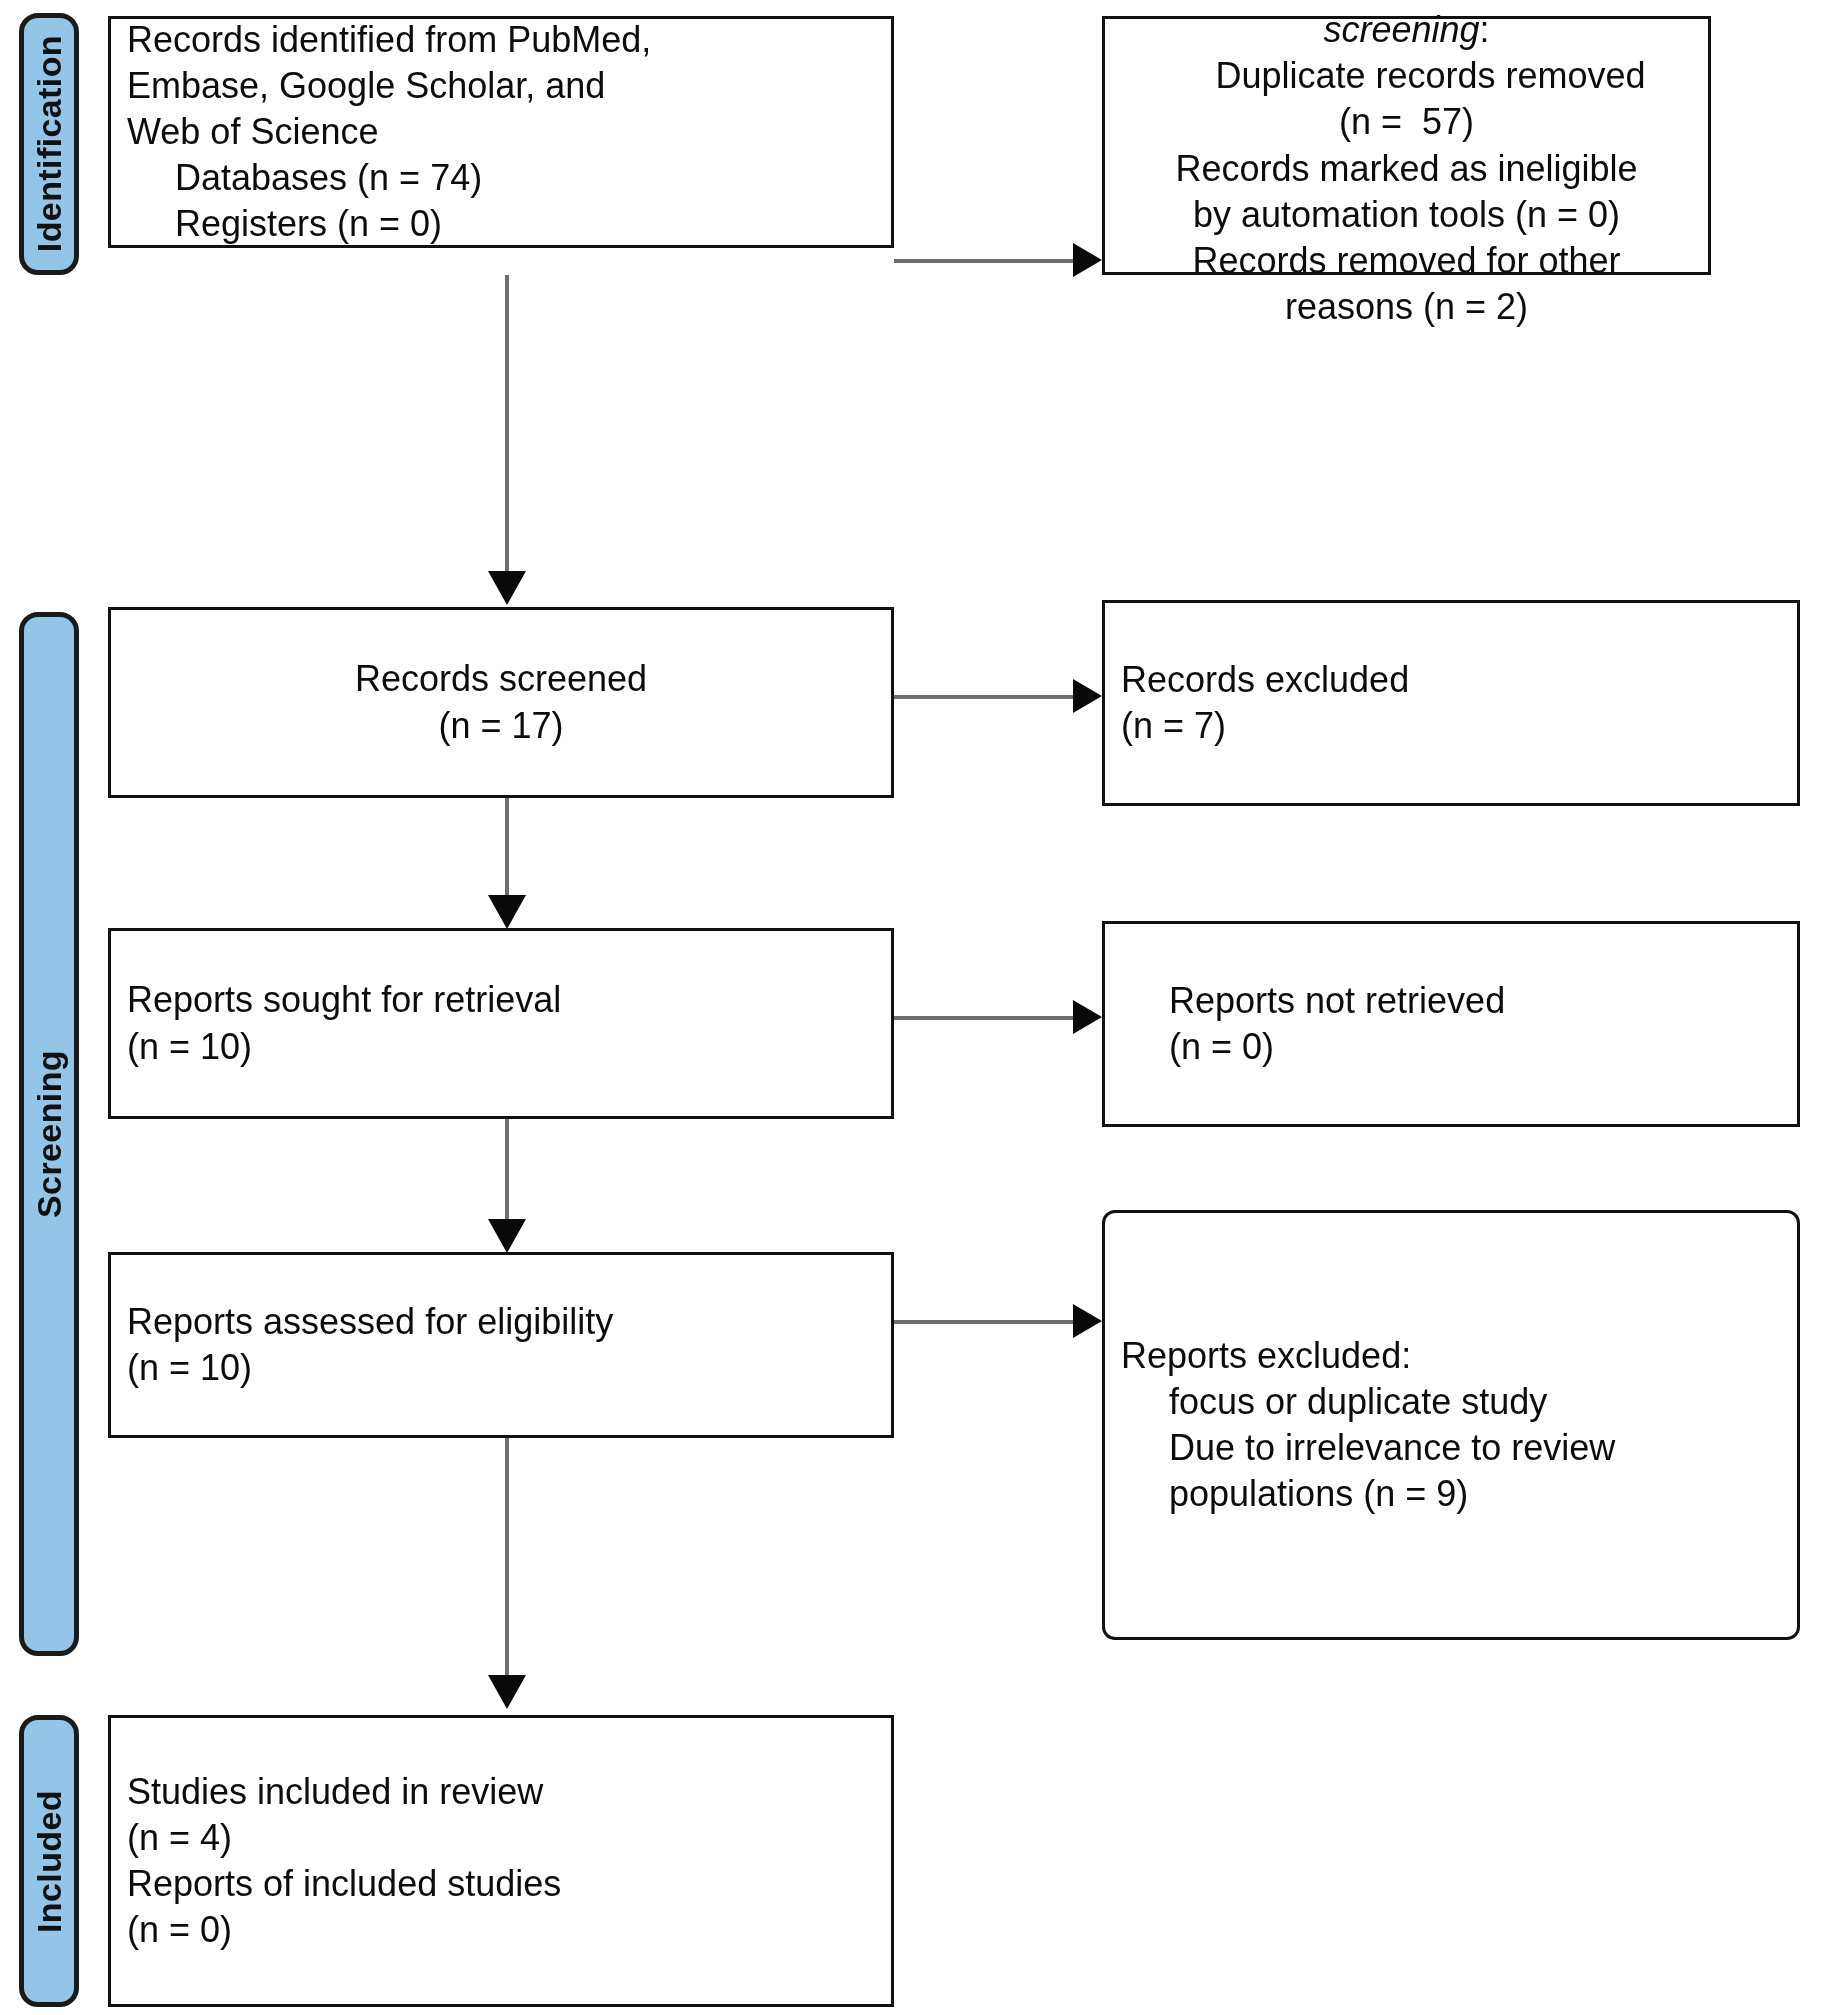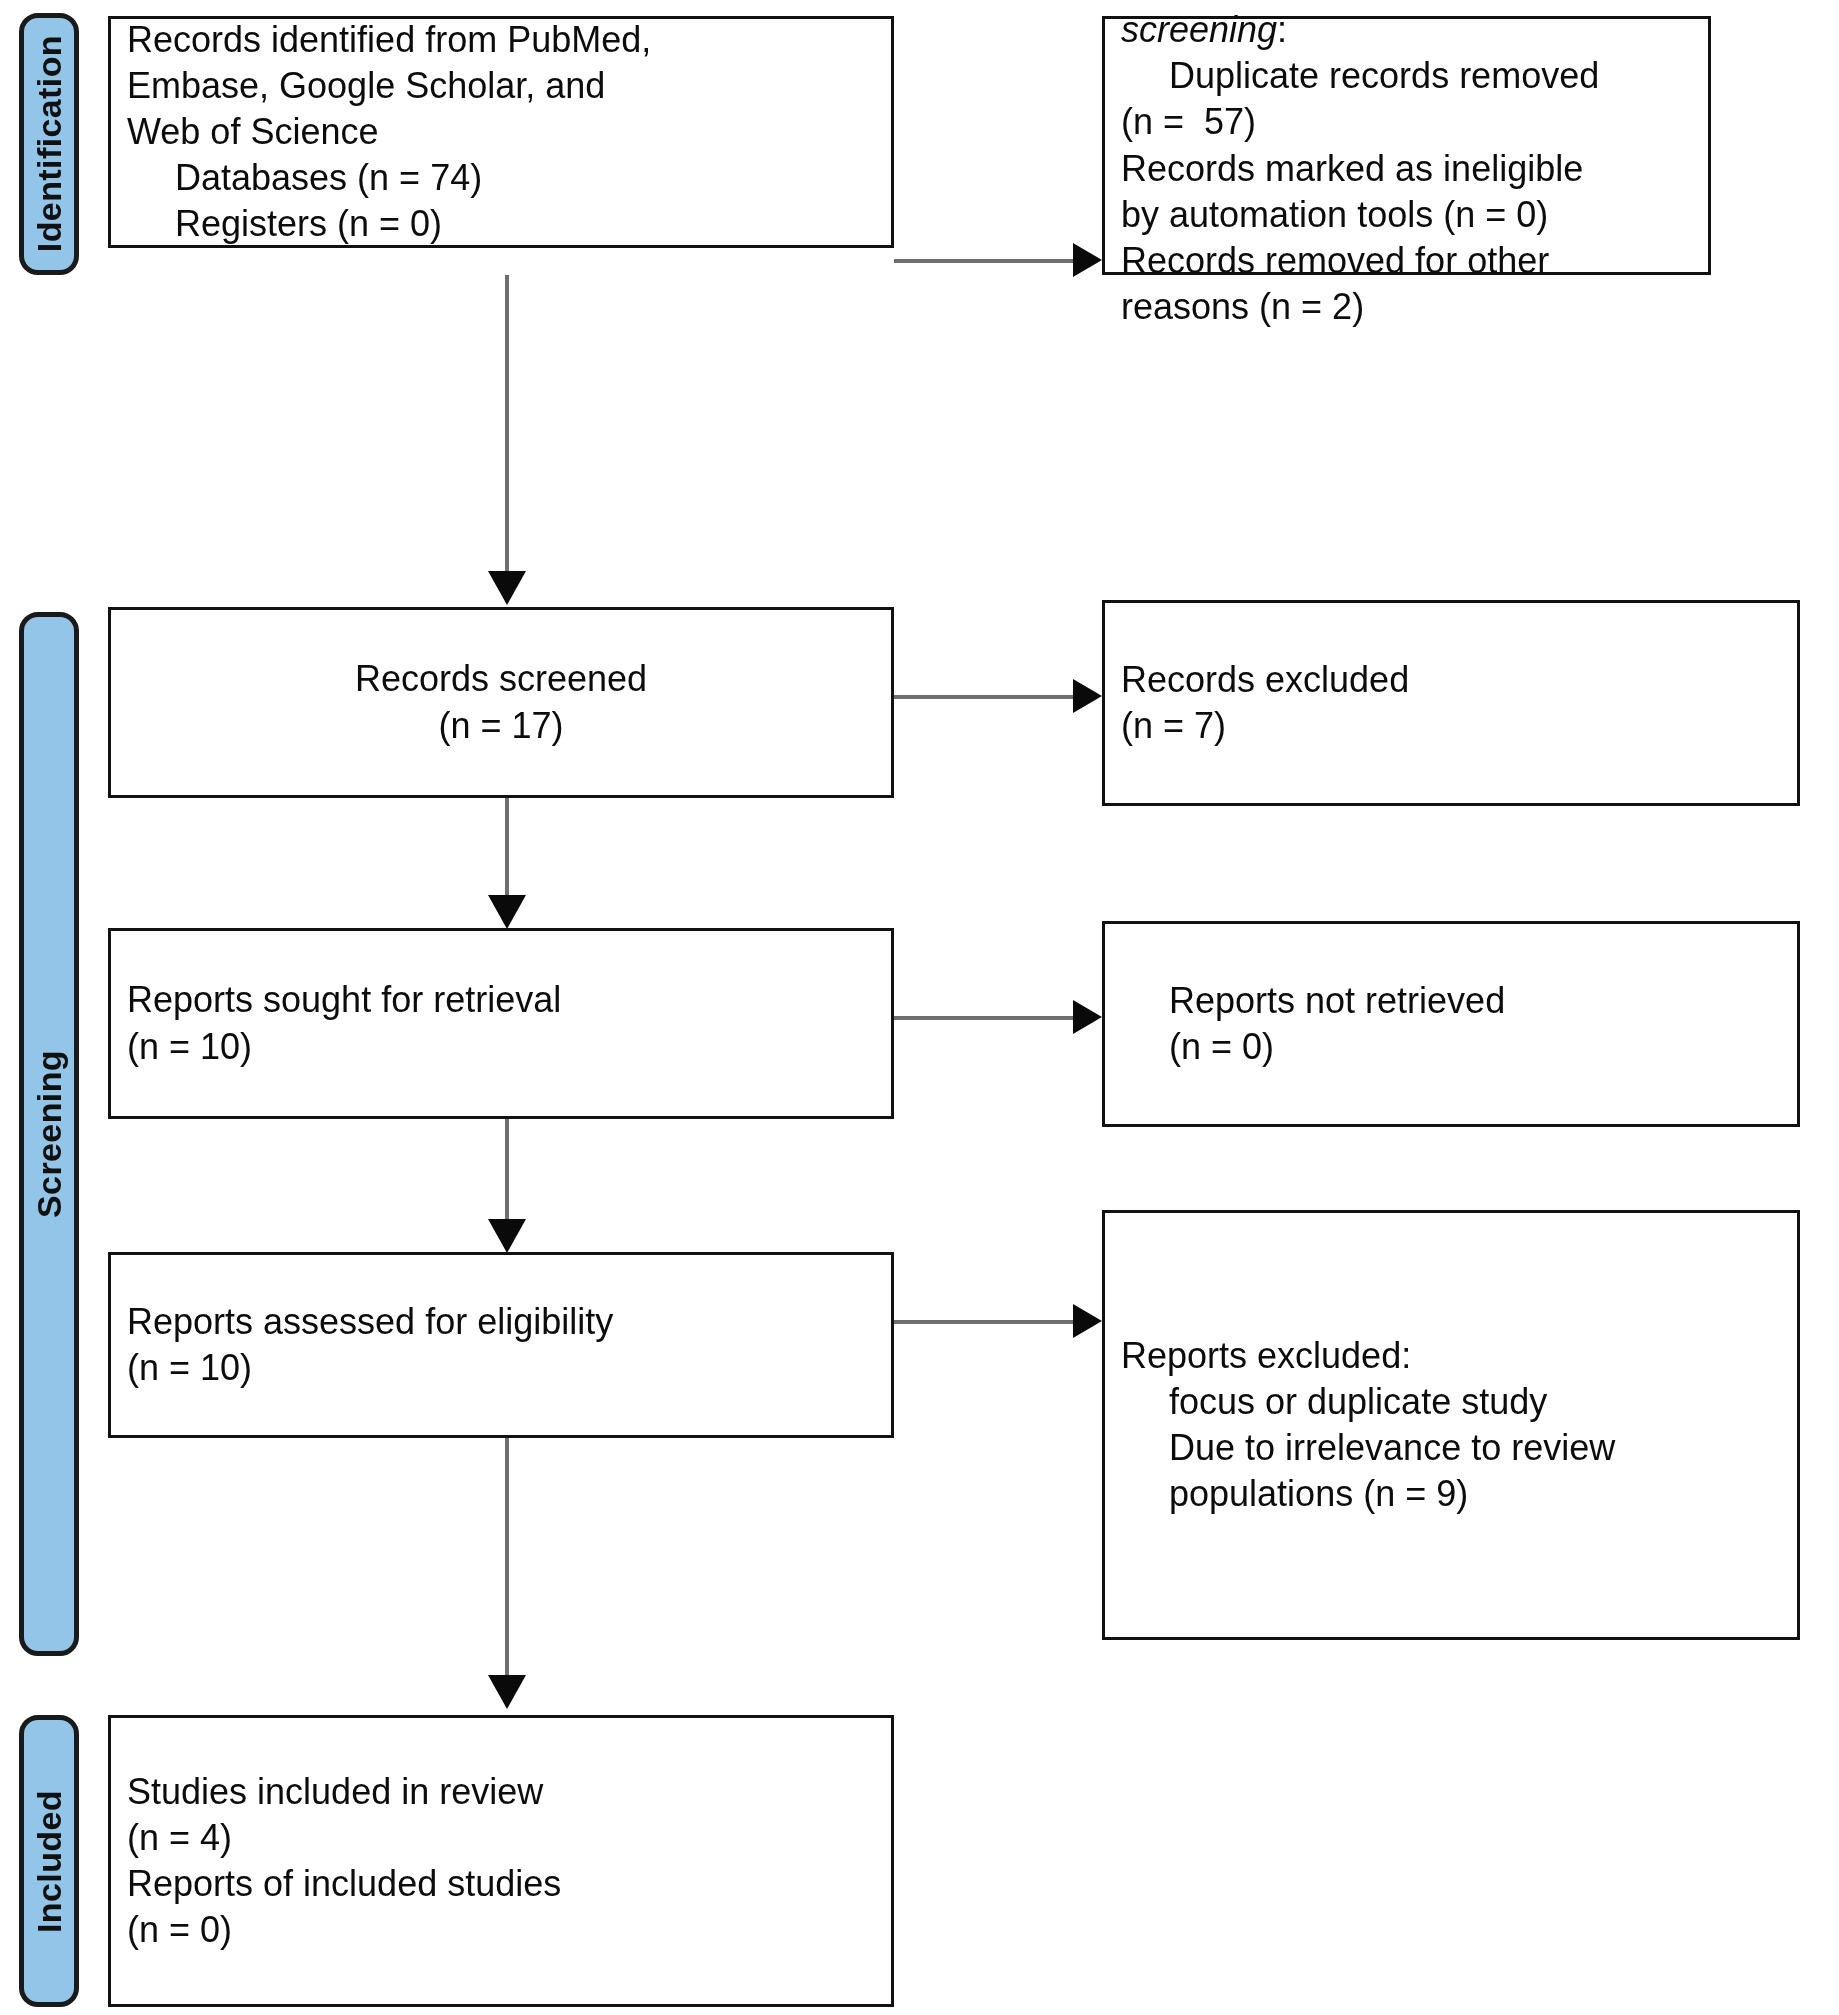--- a/index.html
+++ b/index.html
@@ -114,21 +114,21 @@
       <div class="line">Embase, Google Scholar, and</div>
       <div class="line">Web of Science</div>
       <div class="line indent1">Databases (n = 74)</div>
       <div class="line indent1">Registers (n = 0)</div>
     </div>
   </div>
 
   <div class="h-line" style="left:894px; top:259px; width:182px;"></div>
   <div class="h-arrow" style="left:1073px; top:243px;"></div>
 
-  <div class="box" style="left:1102px; top:16px; width:609px; height:259px;">
+  <div class="box" style="left:1102px; top:16px; width:609px; height:259px;text-align:center;">
     <div class="box-inner">
       <div class="line"><span>Records removed </span><span class="ital">before</span></div>
       <div class="line"><span class="ital">screening</span><span>:</span></div>
       <div class="line indent1">Duplicate records removed</div>
       <div class="line">(n =  57)</div>
       <div class="line">Records marked as ineligible</div>
       <div class="line">by automation tools (n = 0)</div>
       <div class="line">Records removed for other</div>
       <div class="line">reasons (n = 2)</div>
     </div>
@@ -180,21 +180,21 @@
   <div class="box" style="left:108px; top:1252px; width:786px; height:186px;">
     <div class="box-inner">
       <div class="line">Reports assessed for eligibility</div>
       <div class="line">(n = 10)</div>
     </div>
   </div>
 
   <div class="h-line" style="left:894px; top:1320px; width:182px;"></div>
   <div class="h-arrow" style="left:1073px; top:1304px;"></div>
 
-  <div class="box" style="left:1102px; top:1210px; width:698px; height:430px;">
+  <div class="box" style="left:1102px; top:1210px; width:698px; height:430px;border-radius:13px;">
     <div class="box-inner">
       <div class="line">Reports excluded:</div>
       <div class="line indent1">focus or duplicate study</div>
       <div class="line indent1">Due to irrelevance to review</div>
       <div class="line indent1">populations (n = 9)</div>
     </div>
   </div>
 
   <div class="v-line" style="left:505px; top:1438px; width:3.6px; height:259px;"></div>
   <div class="v-arrow" style="left:488px; top:1675px;"></div>

